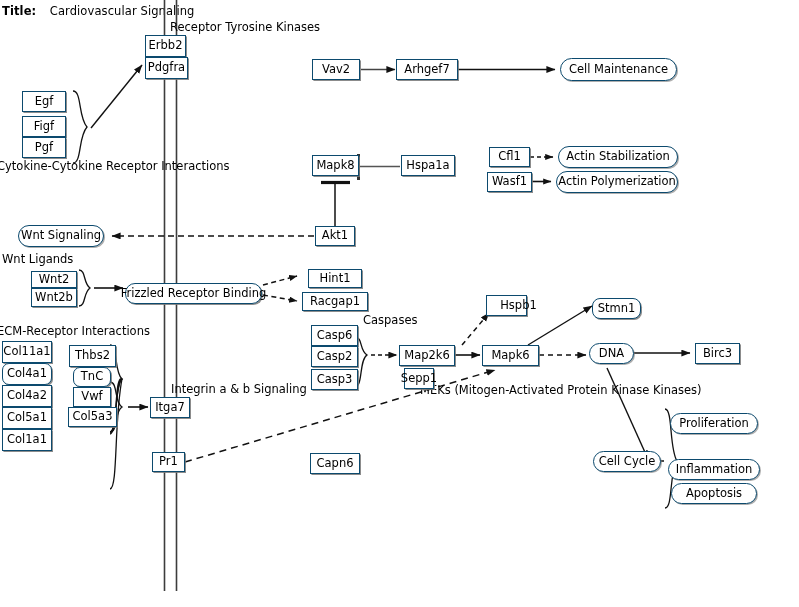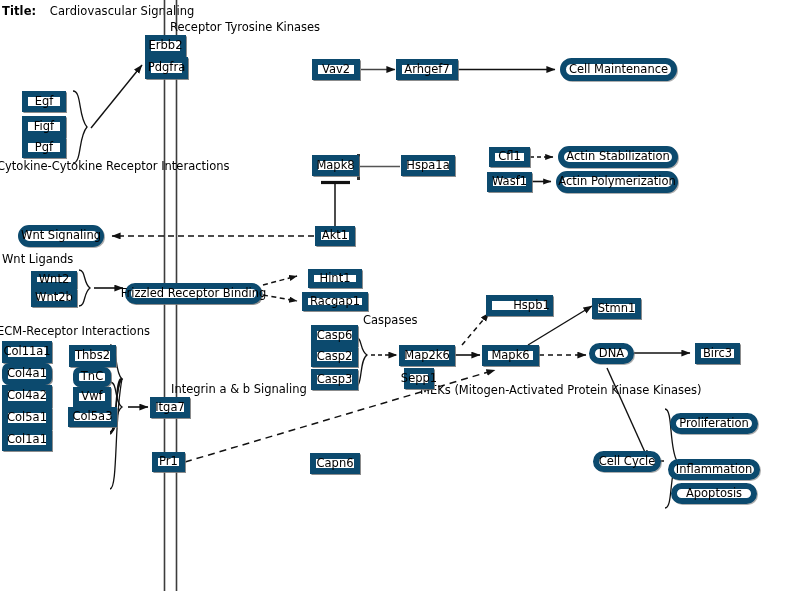--- a/index.html
+++ b/index.html
@@ -5,21 +5,21 @@
   html,body{margin:0;padding:0;background:#fff;}
   body{width:799px;height:607px;position:relative;overflow:hidden;
        font-family:"DejaVu Sans","Liberation Sans",sans-serif;color:#000;}
   #canvas{position:absolute;left:0;top:0;width:799px;height:607px;}
   svg.layer{position:absolute;left:0;top:0;width:799px;height:607px;pointer-events:none;}
 
   .hdr{position:absolute;font-size:11.5px;letter-spacing:.1px;white-space:nowrap;}
   .hdr b{font-weight:bold;}
 
   .node{position:absolute;box-sizing:border-box;display:flex;align-items:center;
-        justify-content:center;background:#fff;border:6px solid #0c4a6e;
+        justify-content:center;background:#fff;border:1px solid #0c4a6e;
         font-size:11.5px;line-height:1;white-space:nowrap;
         box-shadow:1.2px 1.2px 0 -0.2px rgba(120,120,120,.85);}
   .node.oval{border-radius:12px;box-shadow:1.2px 1.2px 0 -0.2px rgba(120,120,120,.6);}
   .label{position:absolute;font-size:11.5px;white-space:nowrap;line-height:1;}
 </style>
 </head>
 <body>
 
 <div id="canvas">
 
@@ -162,23 +162,23 @@
   <div class="node" style="left:150px;top:397px;width:40px;height:21px;">Itga7</div>
   <div class="node" style="left:152px;top:452px;width:33px;height:20px;">Pr1</div>
   <div class="node" style="left:310px;top:453px;width:50px;height:21px;">Capn6</div>
 
   <div class="node" style="left:311px;top:325px;width:47px;height:21px;">Casp6</div>
   <div class="node" style="left:311px;top:346px;width:47px;height:21px;">Casp2</div>
   <div class="node" style="left:311px;top:369px;width:47px;height:21px;">Casp3</div>
 
   <div class="node" style="left:399px;top:345px;width:56px;height:21px;">Map2k6</div>
   <div class="node" style="left:404px;top:368px;width:30px;height:21px;">Sepp1</div>
-  <div class="node" style="left:486px;top:295px;width:67px;height:21px;padding-left:24px;">Hspb1</div>
+  <div class="node" style="left:486px;top:295px;width:41px;height:21px;padding-left:24px;">Hspb1</div>
   <div class="node" style="left:482px;top:345px;width:57px;height:21px;">Mapk6</div>
-  <div class="node" style="left:592px;top:298px;width:49px;height:21px;">Stmn1</div>
+  <div class="node" style="left:592px;top:298px;width:49px;height:21px;border-radius:8px;">Stmn1</div>
   <div class="node oval" style="left:589px;top:343px;width:45px;height:21px;">DNA</div>
   <div class="node" style="left:695px;top:343px;width:45px;height:21px;">Birc3</div>
 
   <div class="node oval" style="left:549px;top:451px;width:68px;height:21px;margin-left:44px;">Cell Cycle</div>
   <div class="node oval" style="left:670px;top:413px;width:88px;height:21px;">Proliferation</div>
   <div class="node oval" style="left:668px;top:459px;width:92px;height:21px;">Inflammation</div>
   <div class="node oval" style="left:671px;top:483px;width:86px;height:21px;">Apoptosis</div>
 
 </div>
 

